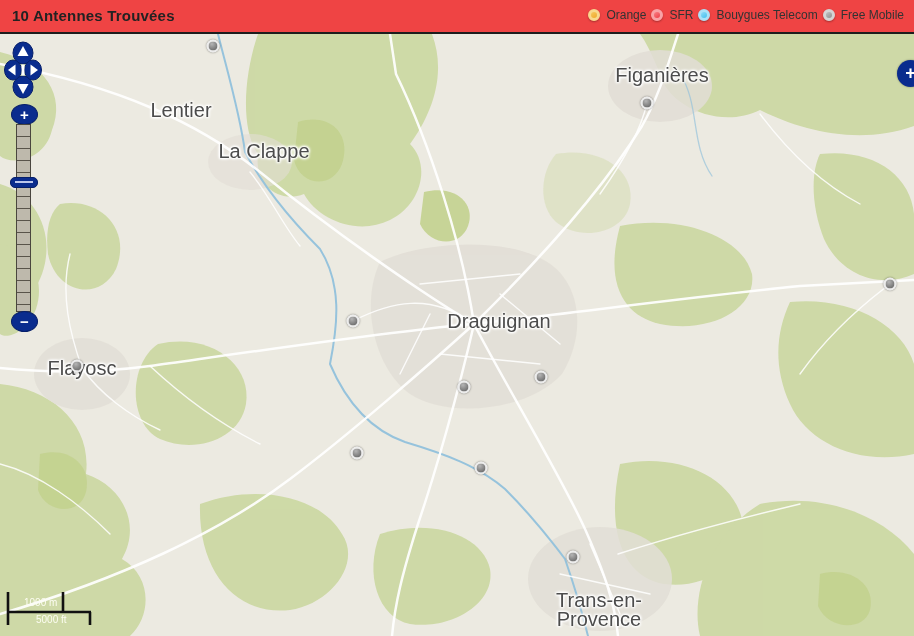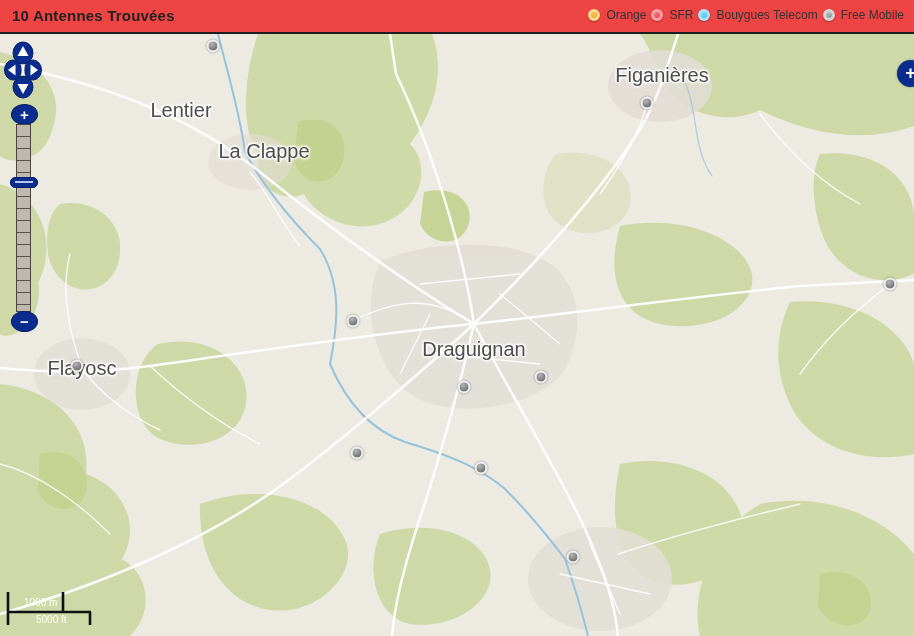--- a/index.html
+++ b/index.html
@@ -177,25 +177,29 @@
   <div class="maximize-btn">+</div>
 <div class="place-label" style="left: 181px; top: 76px;">
       <div>Lentier</div>
     </div>
     <div class="place-label" style="left: 236px; top: 117px; margin-left: 28px;">
       <div>La Clappe</div>
     </div>
     <div class="place-label" style="left: 662px; top: 41px;">
       <div>Figanières</div>
     </div>
-    <div class="place-label" style="left: 474px; top: 287px; margin-top: 28px;">
+    <div class="place-label" style="left: 499px; top: 287px;">
       <div>Draguignan</div>
     </div>
     <div class="place-label" style="left: 82px; top: 334px;">
       <div>Flayosc</div>
+    </div>
+    <div class="place-label" style="left: 599px; top: 576px;">
+      <div>Trans-en-</div>
+      <div>Provence</div>
     </div>
     <div class="antenna" style="left: 213px; top: 12px;"></div>
     <div class="antenna" style="left: 647px; top: 69px;"></div>
     <div class="antenna" style="left: 890px; top: 250px;"></div>
     <div class="antenna" style="left: 353px; top: 287px;"></div>
     <div class="antenna" style="left: 464px; top: 353px;"></div>
     <div class="antenna" style="left: 541px; top: 343px;"></div>
     <div class="antenna" style="left: 77px; top: 332px;"></div>
     <div class="antenna" style="left: 357px; top: 419px;"></div>
     <div class="antenna" style="left: 481px; top: 434px;"></div>

